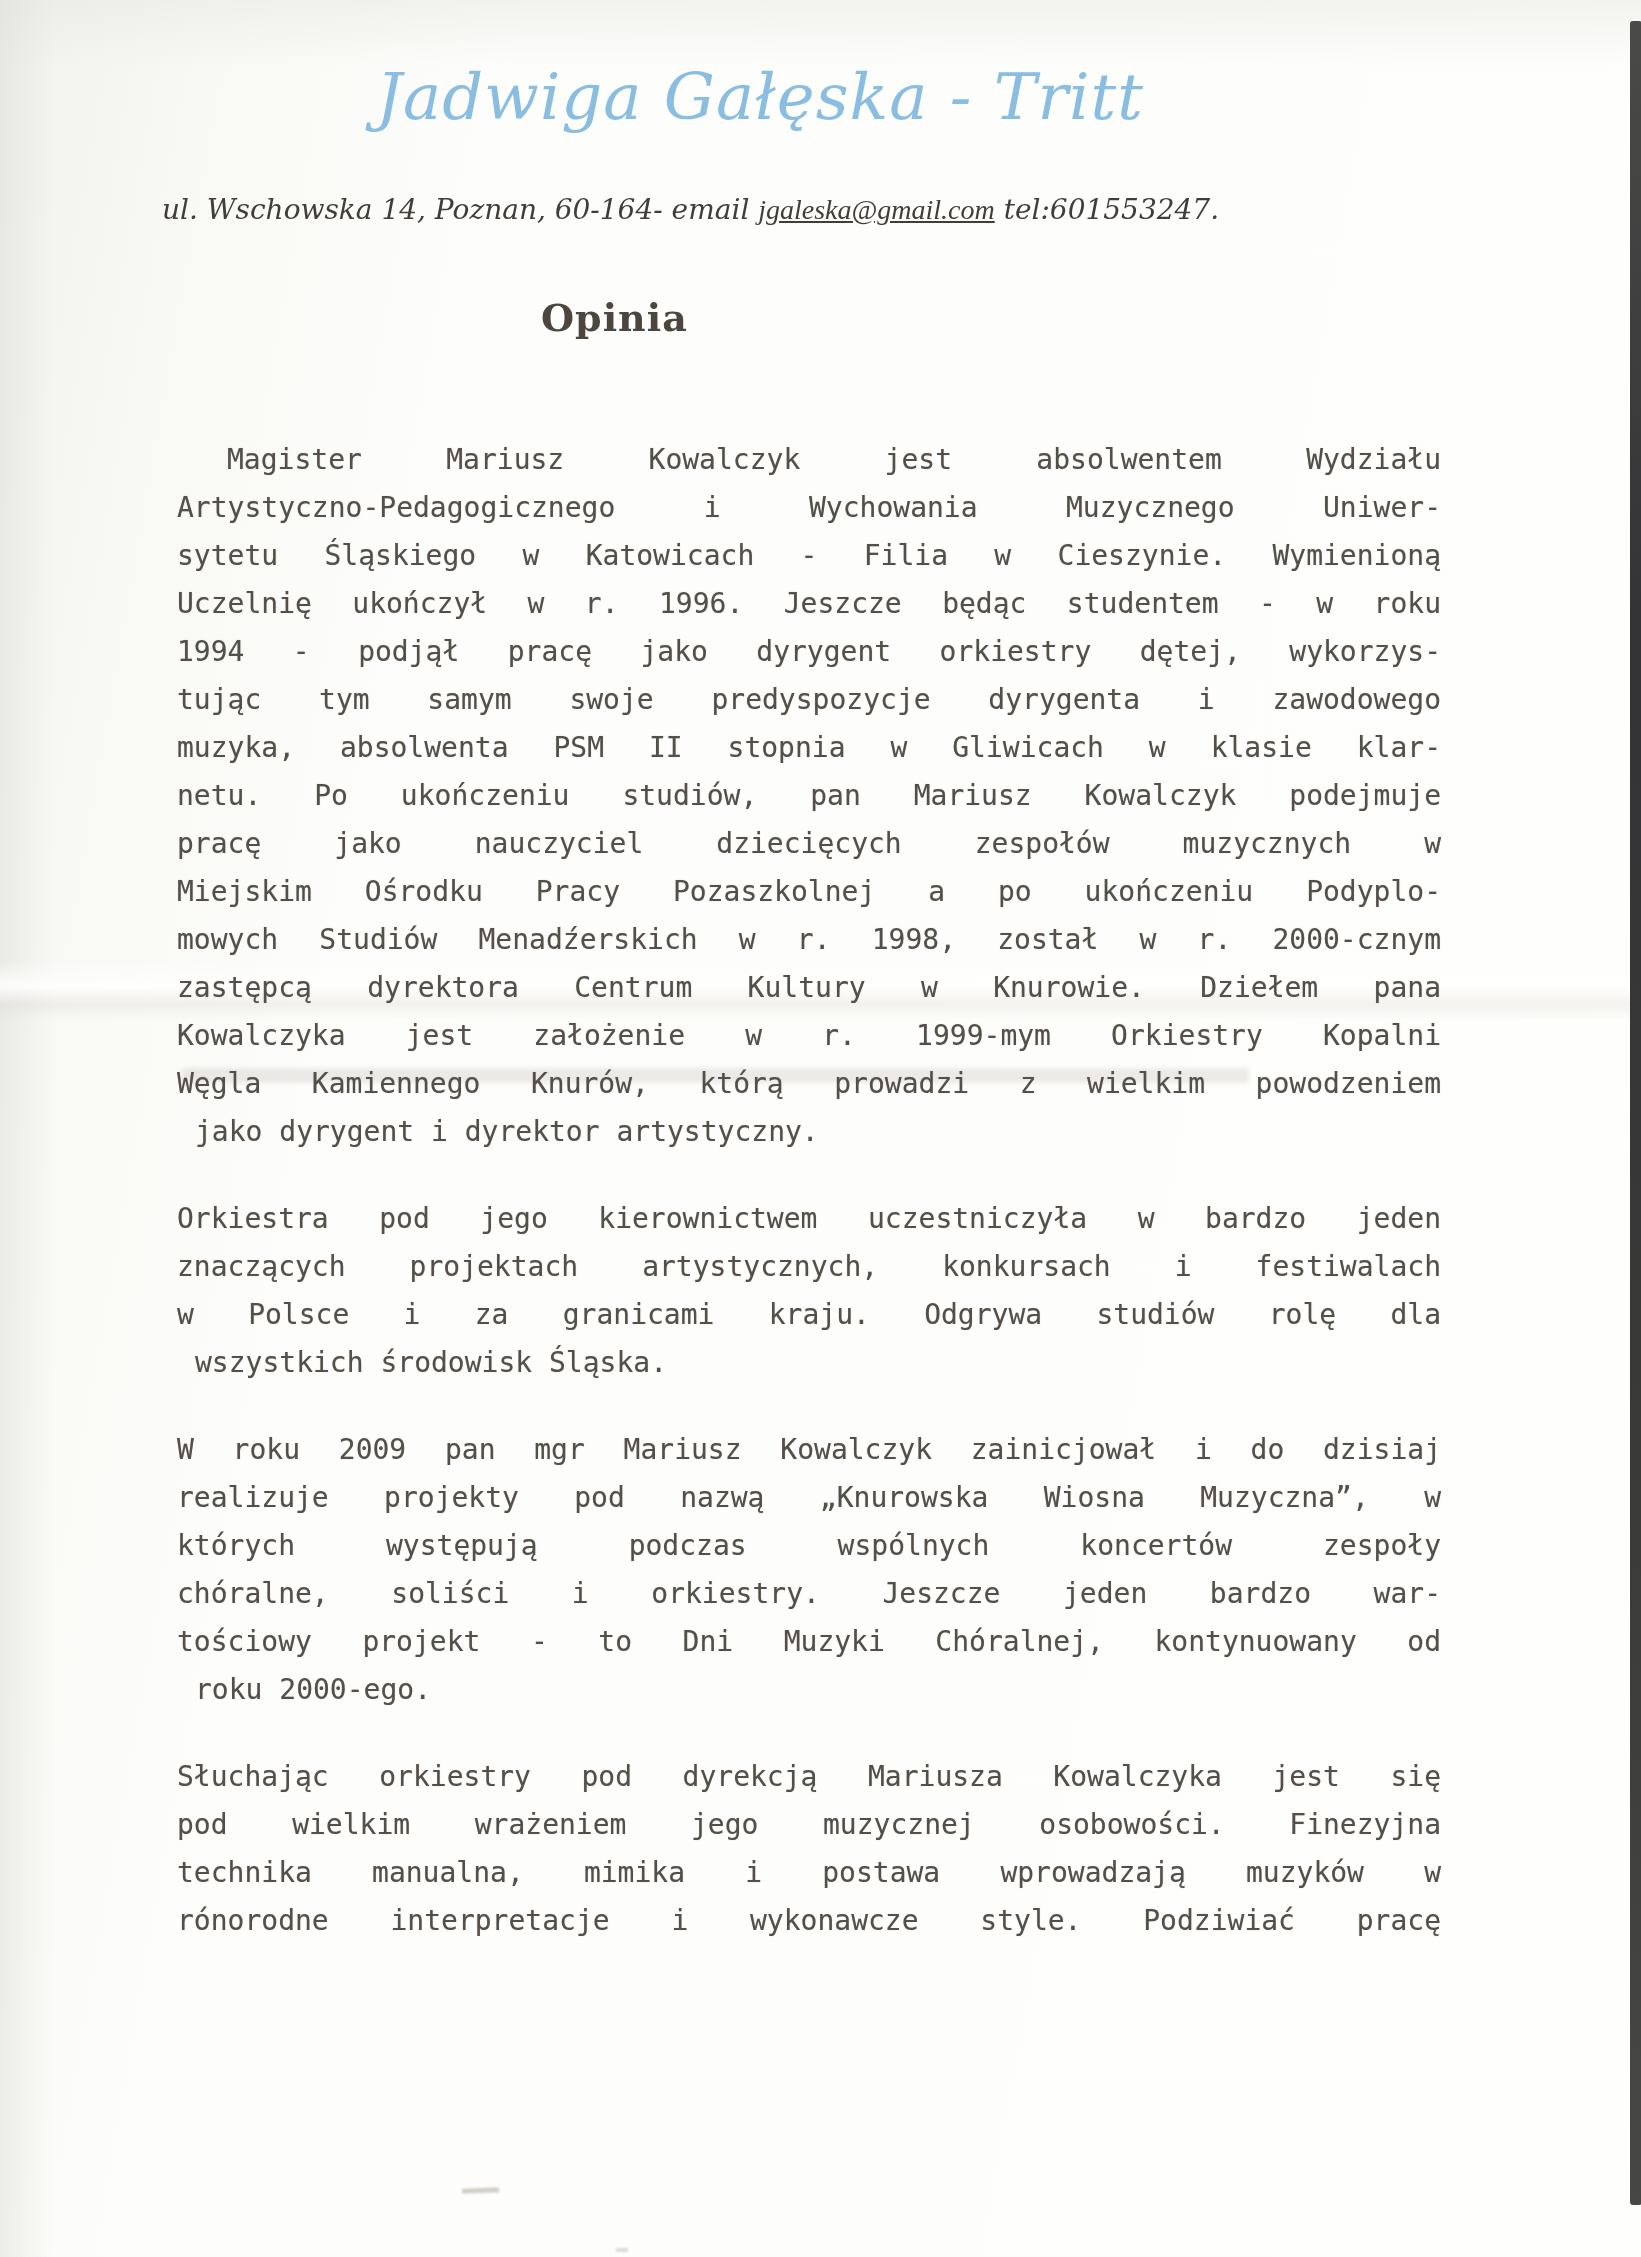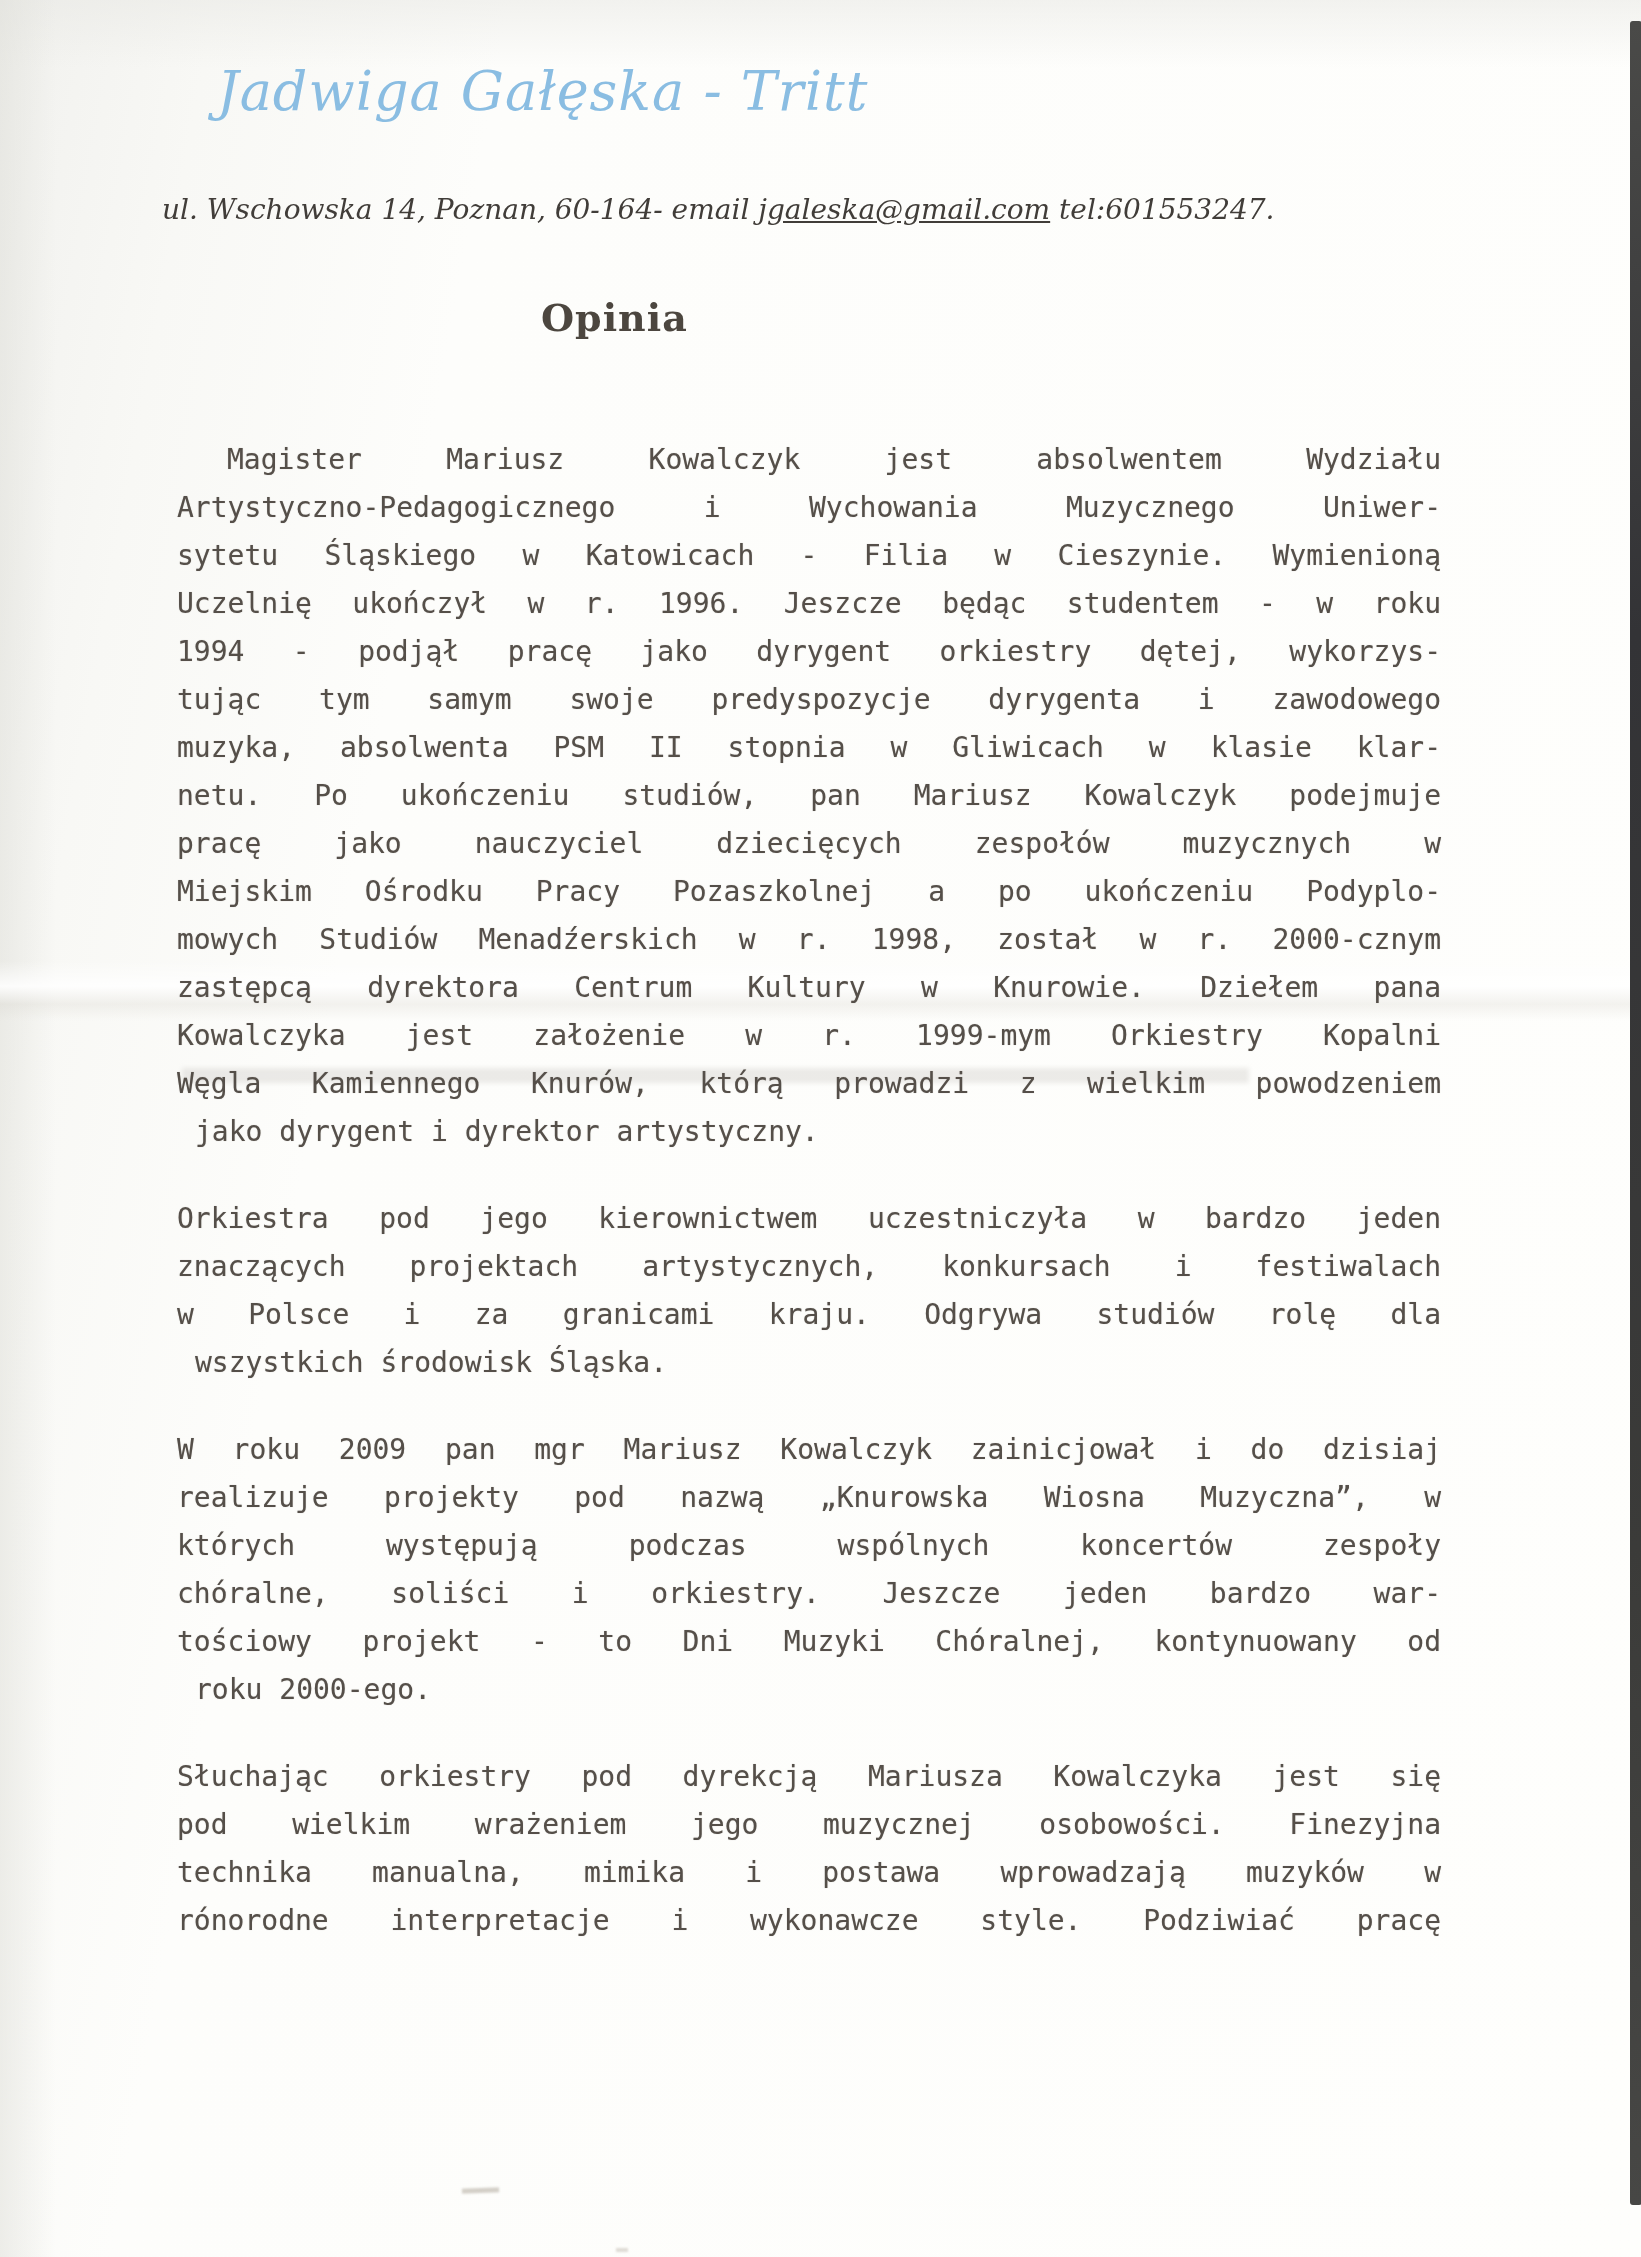--- a/index.html
+++ b/index.html
@@ -14,38 +14,39 @@
     overflow: hidden;
     font-family: "DejaVu Serif", serif;
   }
   
   .lh-name {
     position: absolute;
     left: 217px; top: 60px;
     width: 927px;
     font-family: "DejaVu Serif", serif;
     font-style: italic;
-    font-size: 54px;
+    font-size: 64px;
     letter-spacing: 1px;
     color: #8abde2;
-    text-align: left;
+    text-align: right;
     white-space: nowrap;
   }
   .lh-addr {
     position: absolute;
     left: 162px; top: 193px;
     font-family: "DejaVu Serif", serif;
     font-style: italic;
     font-size: 28px;
     color: #413d39;
     white-space: nowrap;
   }
   .lh-addr .email {
     text-decoration: underline;
     color: #413d39;
+    font-family: Liberation Serif, serif;
   }
   
   .doc-title {
     position: absolute;
     left: 541px; top: 295px;
     margin: 0;
     font-family: "DejaVu Serif", serif;
     font-weight: bold;
     font-size: 38px;
     letter-spacing: 1px;

